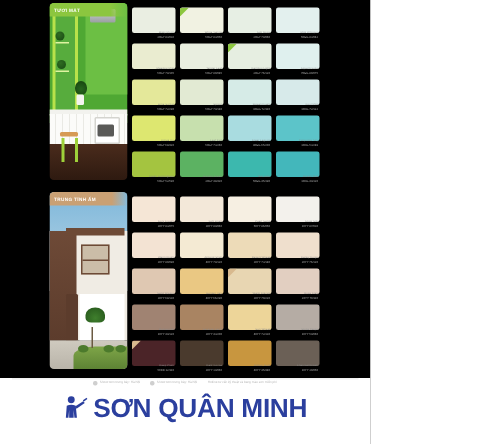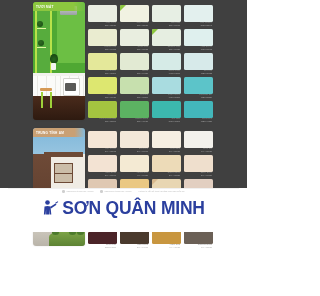--- a/index.html
+++ b/index.html
@@ -3,21 +3,21 @@
 <meta charset="utf-8">
 <style>
   html,body{margin:0;padding:0;}
   body{
     width:247px;height:296px;
     background:#ffffff;
     font-family:"Liberation Sans",sans-serif;
     overflow:hidden;
     position:relative;
   }
-  .page{position:relative;width:247px;height:232px;background:#404040;}
+  .page{position:relative;width:247px;height:296px;background:#000000;}
 
   
   .panel{position:absolute;left:0;width:247px;height:122px;}
   #panel-green{top:2px;}
   #panel-neutral{top:128px;}
 
   .photo{
     position:absolute;left:33px;top:0;width:52px;height:118px;
     border-radius:3px;overflow:hidden;
     box-shadow:0 0 2px rgba(0,0,0,.12);

